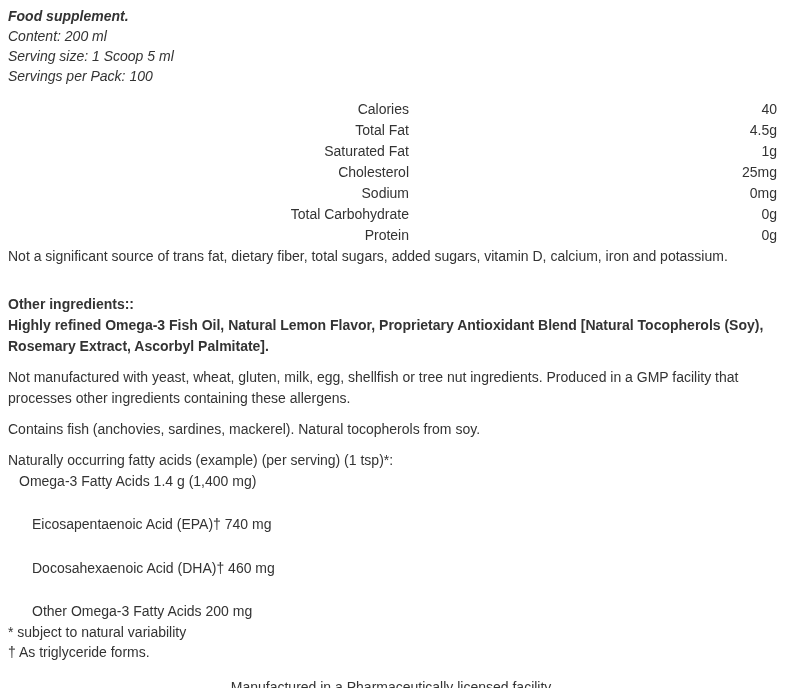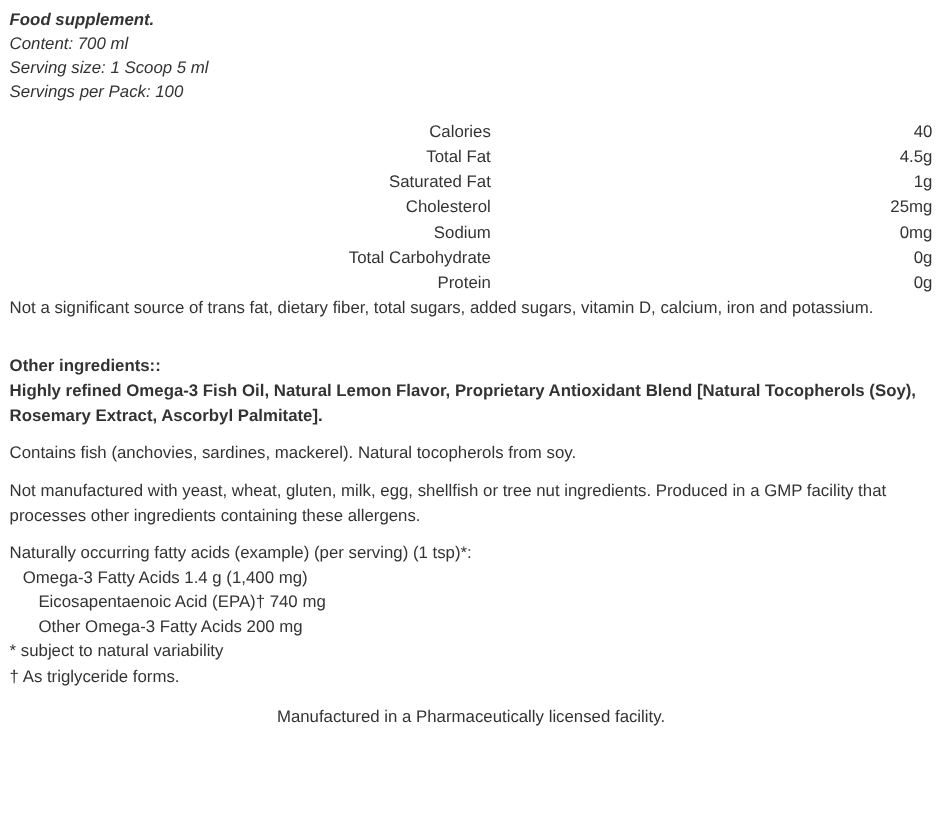--- a/index.html
+++ b/index.html
@@ -65,35 +65,35 @@
     margin-top: 0;
     font-weight: bold;
   }
 
   
   .fatty-acids {
     margin-top: 10px;
     line-height: 20.5px;
   }
   .fatty-acids .indent-1 { padding-left: 11px; }
-  .fatty-acids .indent-2 { padding-left: 24px; }
+  .fatty-acids .indent-2 { padding-left: 24px; margin-top: 23px; }
 
   .footer-line {
     line-height: 21px;
     text-align: center;
   }
 </style>
 </head>
 <body>
 
 <div class="container">
 
   <div class="supplement-header">
     <div class="title">Food supplement.</div>
-    <div>Content: 700 ml</div>
+    <div>Content: 200 ml</div>
     <div>Serving size: 1 Scoop 5 ml</div>
     <div>Servings per Pack: 100</div>
   </div>
 
   <div class="nutrition">
     <div class="nutrition-row">
       <span class="n-label">Calories</span>
       <span class="n-value">40</span>
     </div>
     <div class="nutrition-row">
@@ -119,27 +119,28 @@
     <div class="nutrition-row">
       <span class="n-label">Protein</span>
       <span class="n-value">0g</span>
     </div>
     <div class="nutrition-note">Not a significant source of trans fat, dietary fiber, total sugars, added sugars, vitamin D, calcium, iron and potassium.</div>
   </div>
 
   <div class="section-heading">Other ingredients::</div>
   <p class="para first-after-heading">Highly refined Omega-3 Fish Oil, Natural Lemon Flavor, Proprietary Antioxidant Blend [Natural Tocopherols (Soy), Rosemary Extract, Ascorbyl Palmitate].</p>
 
+  <p class="para">Not manufactured with yeast, wheat, gluten, milk, egg, shellfish or tree nut ingredients. Produced in a GMP facility that processes other ingredients containing these allergens.</p>
   <p class="para">Contains fish (anchovies, sardines, mackerel). Natural tocopherols from soy.</p>
-  <p class="para">Not manufactured with yeast, wheat, gluten, milk, egg, shellfish or tree nut ingredients. Produced in a GMP facility that processes other ingredients containing these allergens.</p>
 
   <div class="fatty-acids">
     <div>Naturally occurring fatty acids (example) (per serving) (1 tsp)*:</div>
     <div class="indent-1">Omega-3 Fatty Acids 1.4 g (1,400 mg)</div>
     <div class="indent-2">Eicosapentaenoic Acid (EPA)† 740 mg</div>
+    <div class="indent-2">Docosahexaenoic Acid (DHA)† 460 mg</div>
     <div class="indent-2">Other Omega-3 Fatty Acids 200 mg</div>
     <div>* subject to natural variability</div>
     <div>† As triglyceride forms.</div>
   </div>
 
   <p class="footer-line">Manufactured in a Pharmaceutically licensed facility.</p>
 
 </div>
 
 </body></html>

